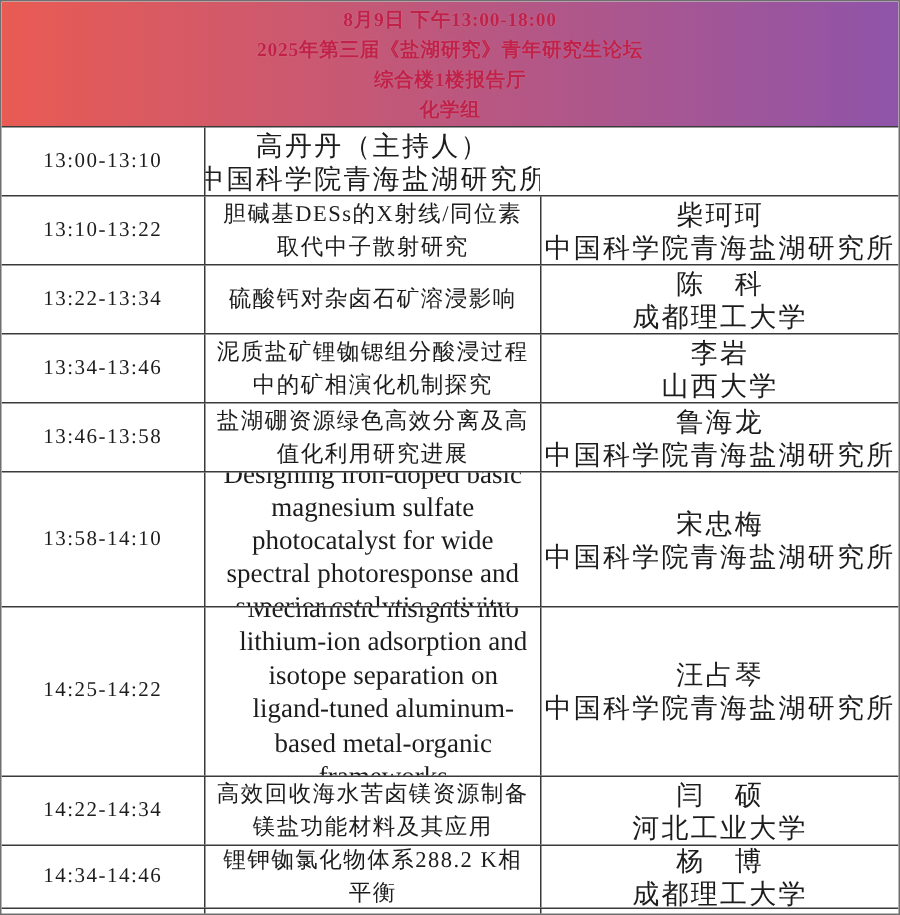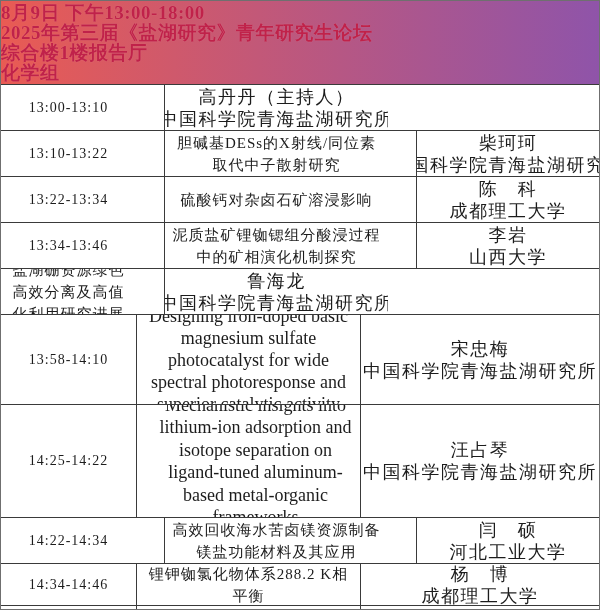--- a/index.html
+++ b/index.html
@@ -10,23 +10,23 @@
     position:relative;
     width:600px; height:610px;
     border:1px solid #6f6f6f;
     background:#ffffff;
     overflow:hidden;
   }
 
   .header {
     height:84px;
     display:flex; flex-direction:column;
-    justify-content:center;
+    align-items:center; justify-content:center;
     font-weight:bold;
-    font-size:19px;
+    font-size:13px;
     line-height:20px;
     letter-spacing:0.5px;
     border-bottom:1px solid #3a3a3a;
     text-shadow:0 0 1px rgba(255,255,255,0.25);
   }
 
   .row {
     display:grid;
     grid-template-columns:135px 224px 1fr;
     border-bottom:1px solid #3a3a3a;
@@ -58,21 +58,21 @@
     letter-spacing:0;
     line-height:22px;
     font-size:18px;
   }
   .h113 .title.en { line-height:22.5px;padding-left:18px; }
 
   .presenter { font-size:18px; line-height:22px; }
   .pname  { letter-spacing:1.5px; white-space:nowrap; }
   .paffil { letter-spacing:1.5px; white-space:nowrap; }
 
-  .h46  { height:46px;gap:28px; }
+  .h46  { height:46px; }
   .h90  { height:90px; }
   .h113 { height:113px; }
   .h42  { height:42px; }
   .hcut { height:12px; }
 </style>
 </head>
 <body>
 
 <div class="page">
 
@@ -112,20 +112,21 @@
   <div class="row h46">
     <div class="cell time">13:34-13:46</div>
     <div class="cell title">泥质盐矿锂铷锶组分酸浸过程中的矿相演化机制探究</div>
     <div class="cell presenter">
       <div class="pname">李岩</div>
       <div class="paffil">山西大学</div>
     </div>
   </div>
 
   <div class="row h46">
+    <div class="cell time">13:46-13:58</div>
     <div class="cell title">盐湖硼资源绿色高效分离及高值化利用研究进展</div>
     <div class="cell presenter">
       <div class="pname">鲁海龙</div>
       <div class="paffil">中国科学院青海盐湖研究所</div>
     </div>
   </div>
 
   <div class="row h90">
     <div class="cell time">13:58-14:10</div>
     <div class="cell title en">Designing iron-doped basic magnesium sulfate photocatalyst for wide spectral photoresponse and superior catalytic activity</div>

